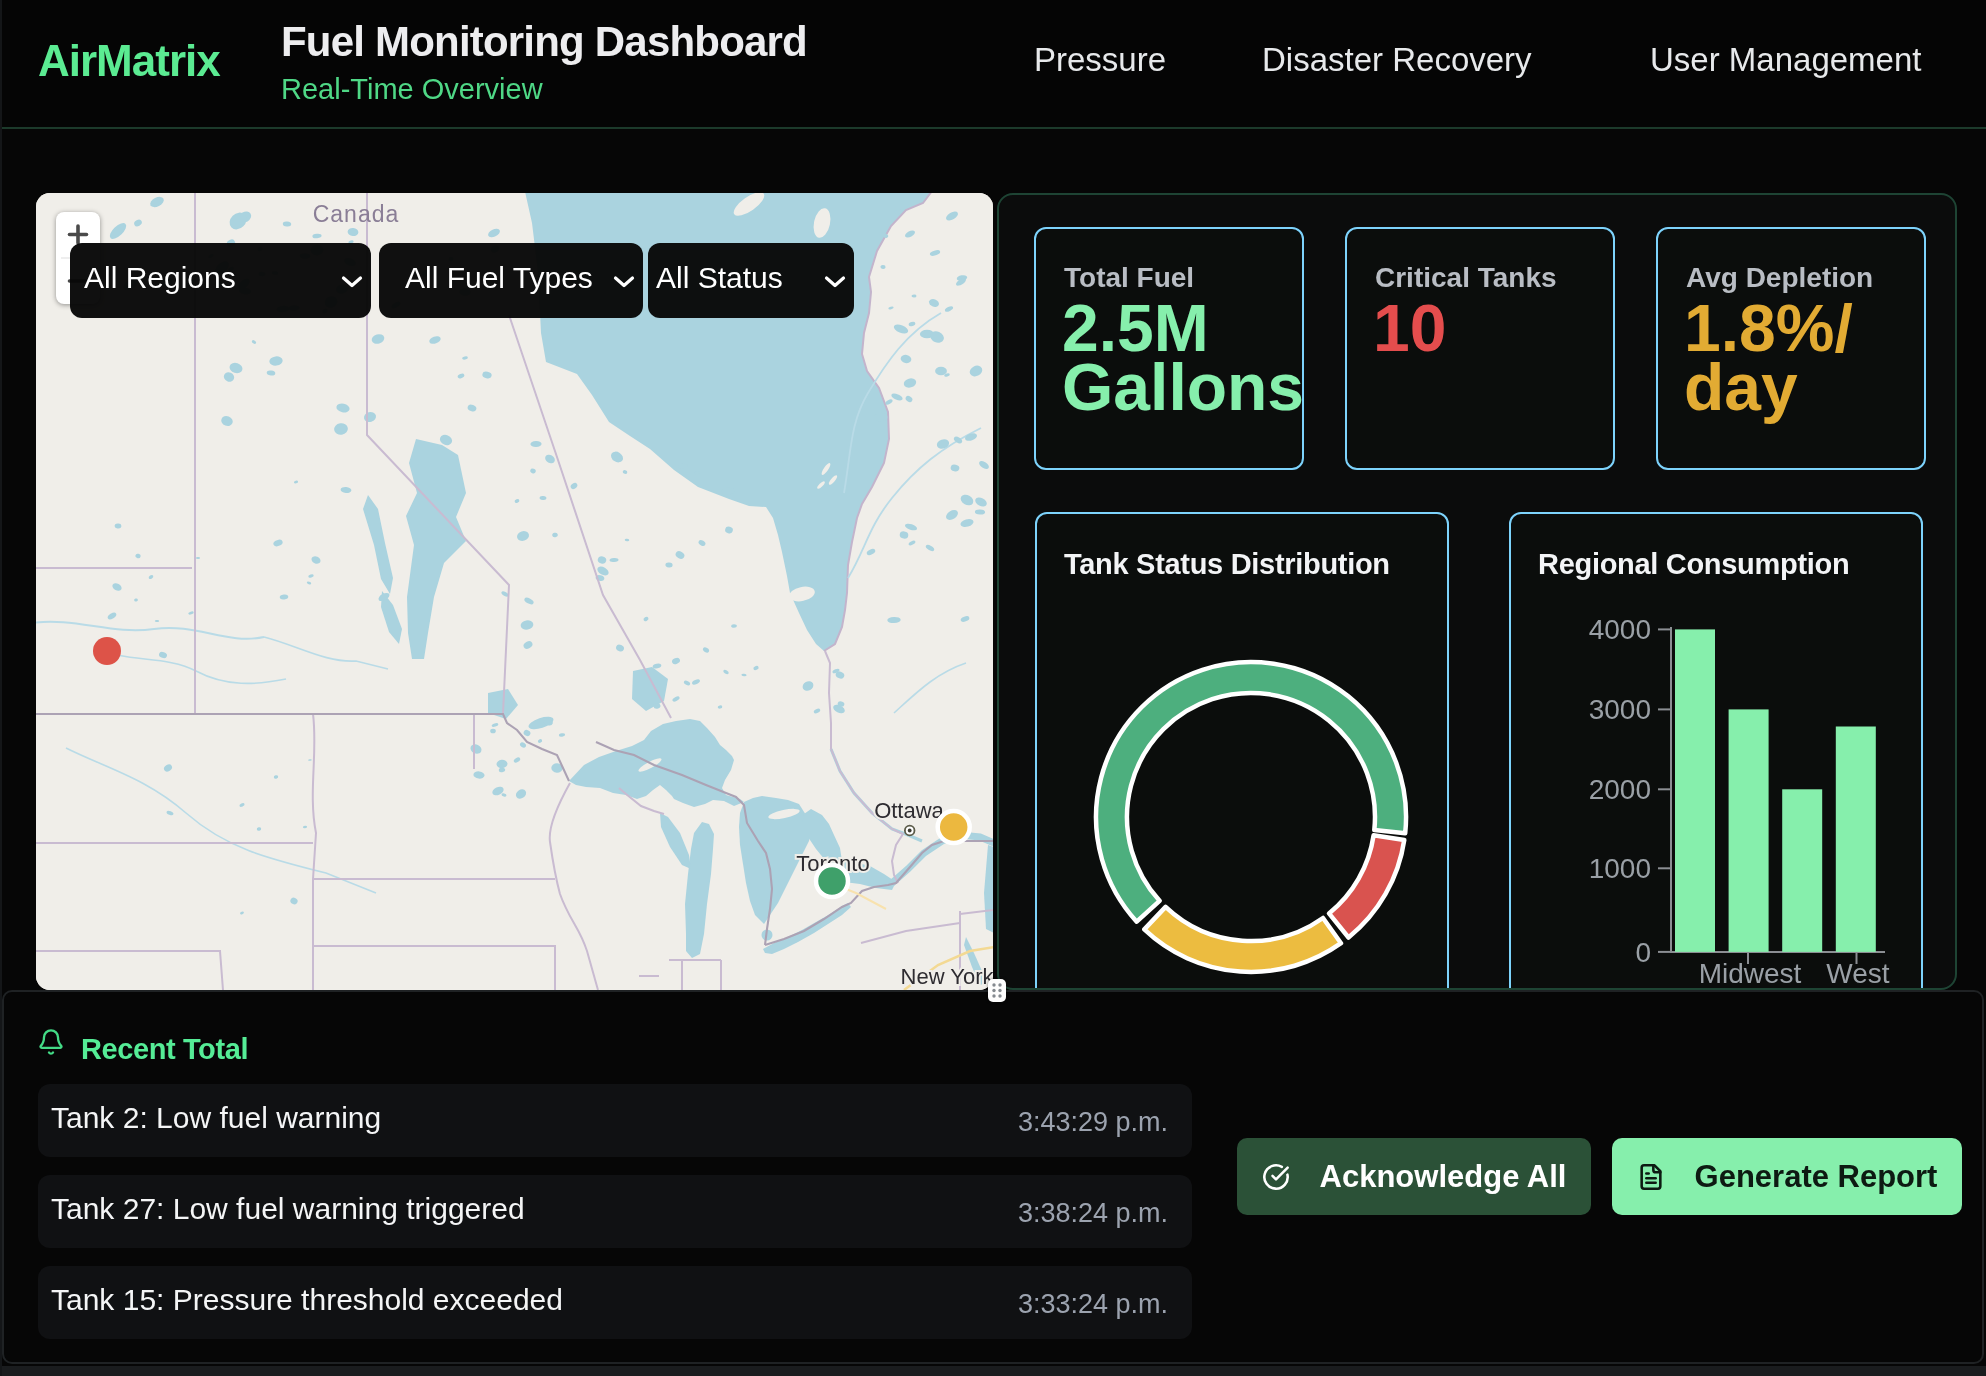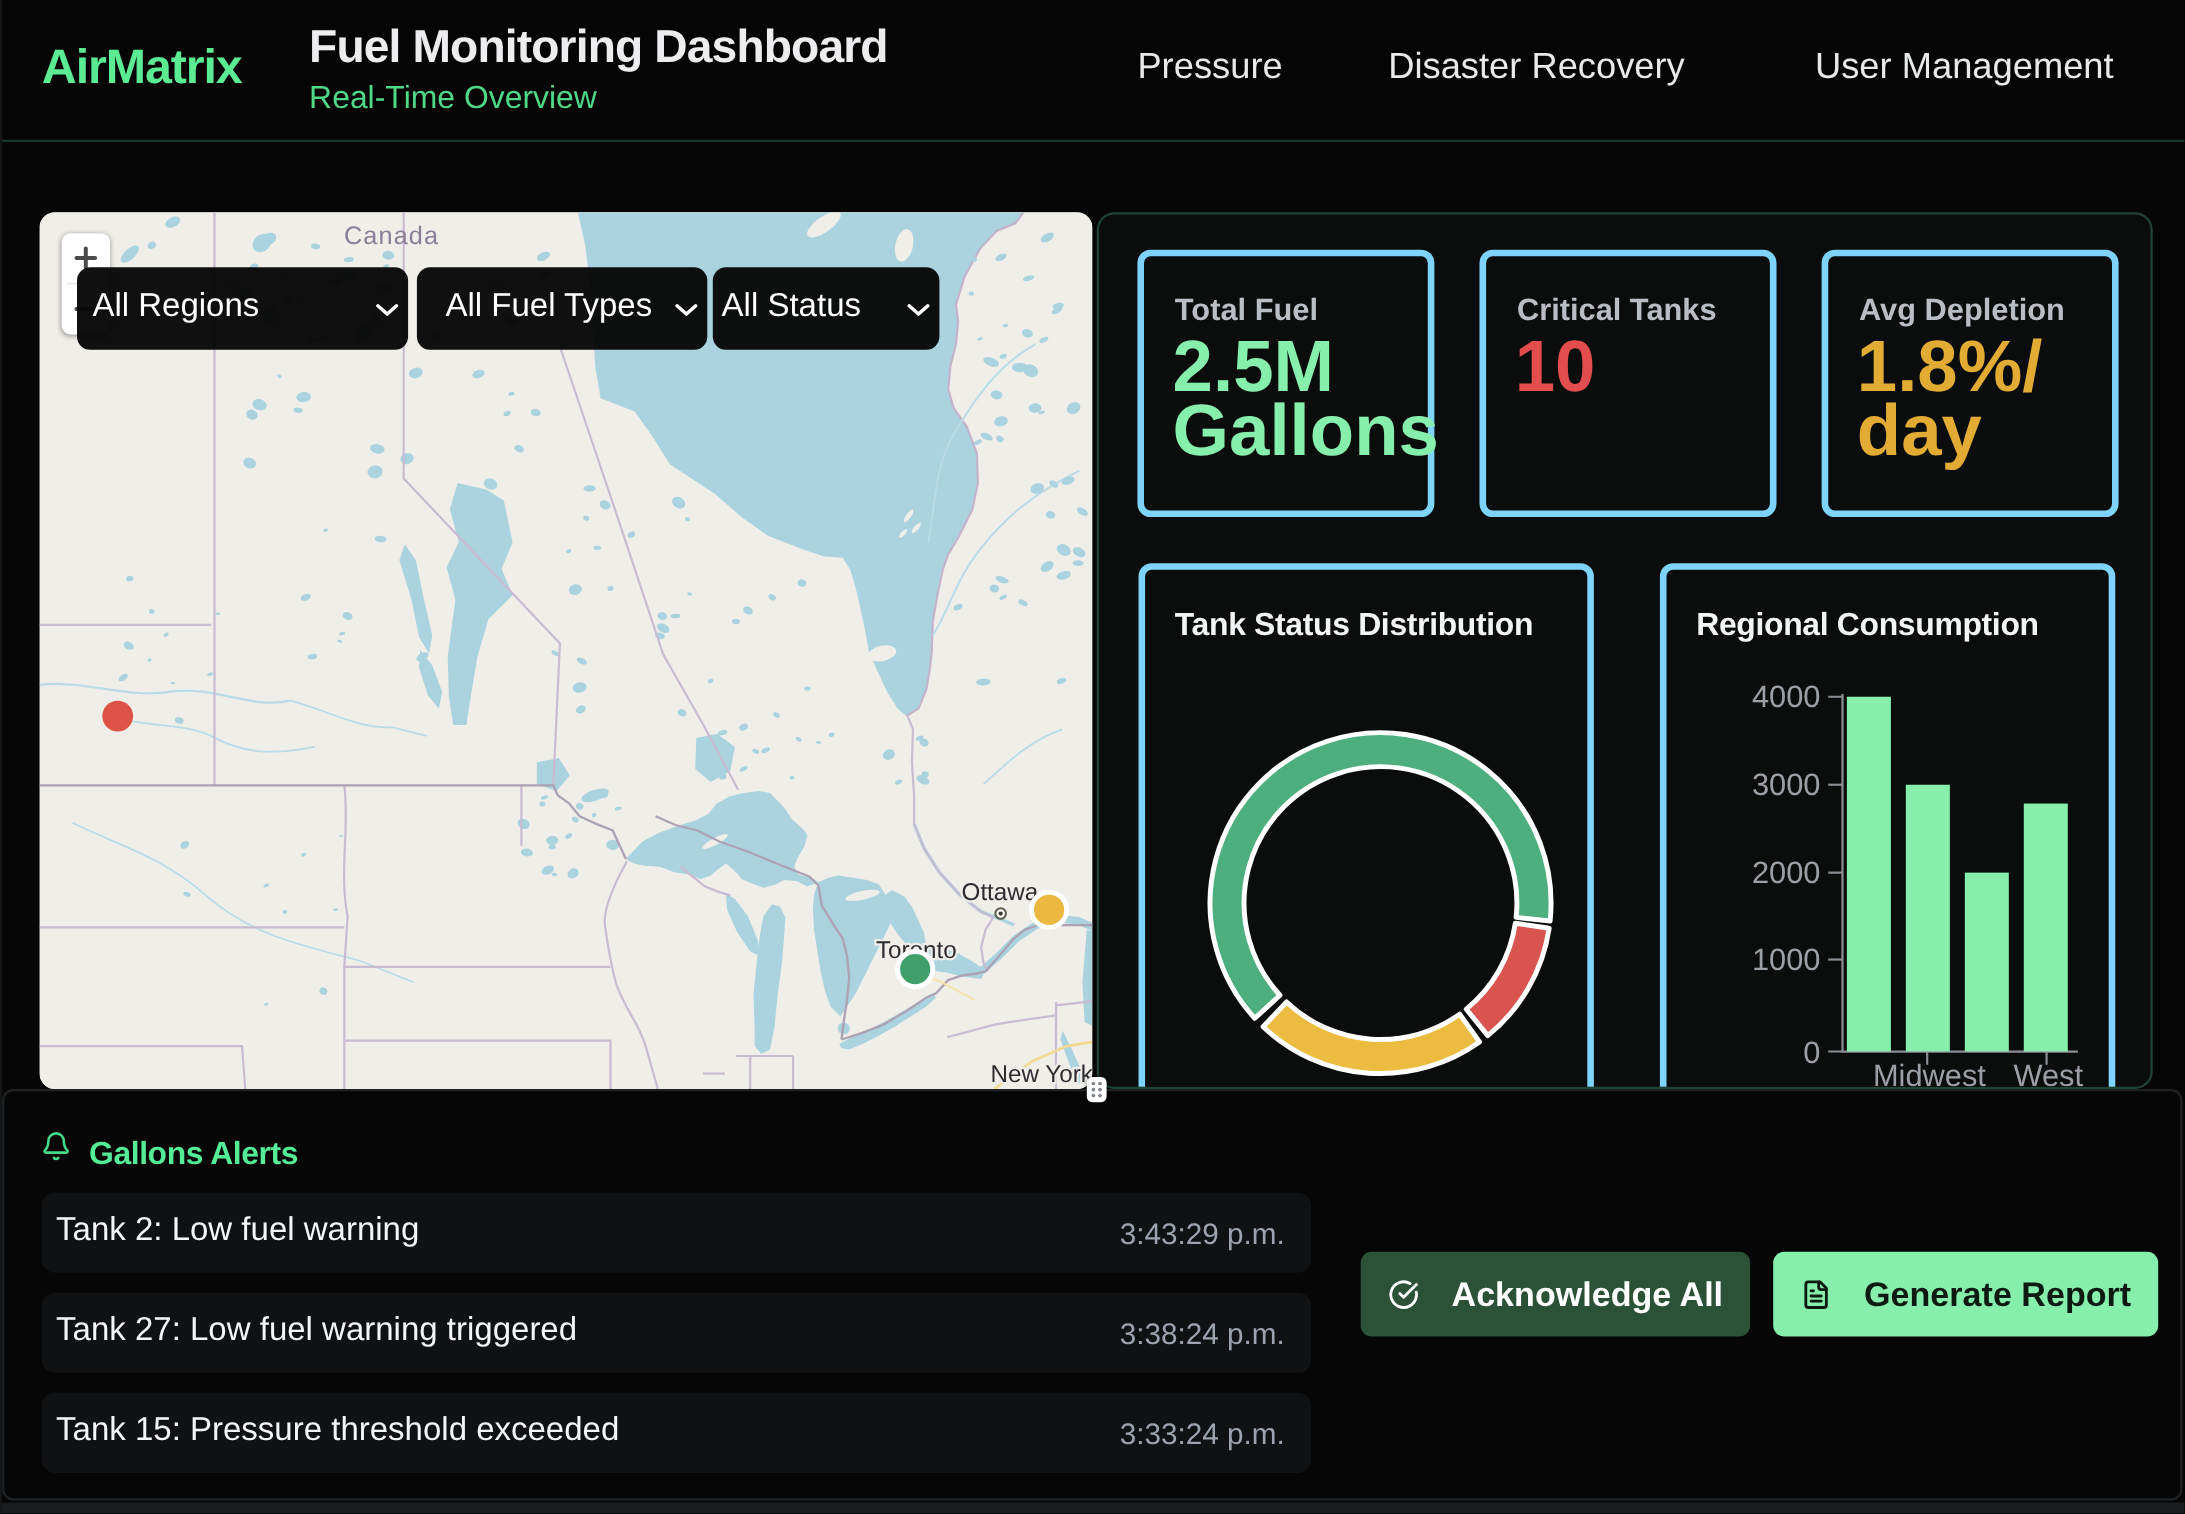--- a/index.html
+++ b/index.html
@@ -6,21 +6,21 @@
 .logo{position:absolute;left:38px;top:36px;font-size:44px;font-weight:700;color:#5beb92;letter-spacing:-1px}
 .t1{position:absolute;left:281px;top:18px;font-size:42px;font-weight:700;color:#ededef;letter-spacing:-0.8px}
 .t2{position:absolute;left:281px;top:73px;font-size:29px;font-weight:400;color:#4fd886}
 .nav{position:absolute;top:41px;font-size:33px;color:#e7e9eb}
 .map{position:absolute;left:36px;top:193px;width:957px;height:797px;border-radius:14px;overflow:hidden;background:#f0eee9}
 .zoomctl{position:absolute;left:20px;top:19px;width:44px;height:92px;background:#fff;border-radius:8px;box-shadow:0 1px 5px rgba(0,0,0,.4)}
 .pill{position:absolute;top:50px;height:75px;background:rgba(6,6,6,.96);border-radius:12px;color:#fff;font-size:30px;font-weight:500;display:flex;align-items:center}
 .pill span{margin-top:-5px}
 .pill svg{position:absolute;right:7px;top:32px}
 .panel{position:absolute;left:997px;top:193px;width:960px;height:797px;background:#0b0c0c;border:2px solid #1e4434;border-radius:16px;overflow:hidden}
-.card{position:absolute;background:#0b0d0c;border:6px solid #7dd3fc;border-radius:12px}
+.card{position:absolute;background:#0b0d0c;border:2px solid #7dd3fc;border-radius:12px}
 .statlab{position:absolute;left:28px;top:33px;font-size:28px;font-weight:600;color:#b9bdc4}
 .statval{position:absolute;left:26px;top:70px;font-size:66px;font-weight:700;line-height:59px;width:212px}
 .ctitle{position:absolute;left:27px;top:34px;font-size:29px;font-weight:700;color:#f3f4f6;letter-spacing:-0.3px}
 .alerts{position:absolute;left:2px;top:990px;width:1982px;height:374px;background:#060606;border:2px solid #1f2224;border-radius:10px}
 .ralab{position:absolute;left:77px;top:41px;font-size:29px;font-weight:700;color:#55ec96;letter-spacing:-0.4px}
 .arow{position:absolute;left:34px;width:1154px;height:73px;background:#101113;border-radius:12px}
 .arow .msg{position:absolute;left:13px;top:17px;font-size:30px;font-weight:500;color:#f4f5f6}
 .arow .tm{position:absolute;right:24px;top:23px;font-size:27px;color:#9ca3af}
 .btn{position:absolute;top:146px;height:77px;border-radius:10px;display:flex;align-items:center;justify-content:center;font-weight:700;font-size:31px}
 .strip{position:absolute;left:0;top:1366px;width:1986px;height:10px;background:#1a1c1e}
@@ -371,21 +371,21 @@
         <text x="239" y="469" font-size="28" fill="#9aa0a6" text-anchor="middle">Midwest</text>
         <text x="347" y="469" font-size="28" fill="#9aa0a6" text-anchor="middle">West</text>
       </svg>
   </div>
 </div>
 <div class="alerts">
   <svg width="28" height="30" viewBox="0 0 24 24" fill="none" stroke="#43db86" stroke-width="2" stroke-linecap="round" stroke-linejoin="round" style="position:absolute;left:33px;top:35px">
       <path d="M10.268 21a2 2 0 0 0 3.464 0"></path>
       <path d="M3.262 15.326A1 1 0 0 0 4 17h16a1 1 0 0 0 .74-1.673C19.41 13.956 18 12.499 18 8A6 6 0 0 0 6 8c0 4.499-1.411 5.956-2.735 7.327"></path>
     </svg>
-  <div class="ralab">Gallons Alerts</div>
+  <div class="ralab">Recent Total</div>
   <div class="arow" style="top:92px">
       <div class="msg">Tank 2: Low fuel warning</div>
       <div class="tm">3:43:29 p.m.</div>
     </div>
   <div class="arow" style="top:183px">
       <div class="msg">Tank 27: Low fuel warning triggered</div>
       <div class="tm">3:38:24 p.m.</div>
     </div>
   <div class="arow" style="top:274px">
       <div class="msg">Tank 15: Pressure threshold exceeded</div>

